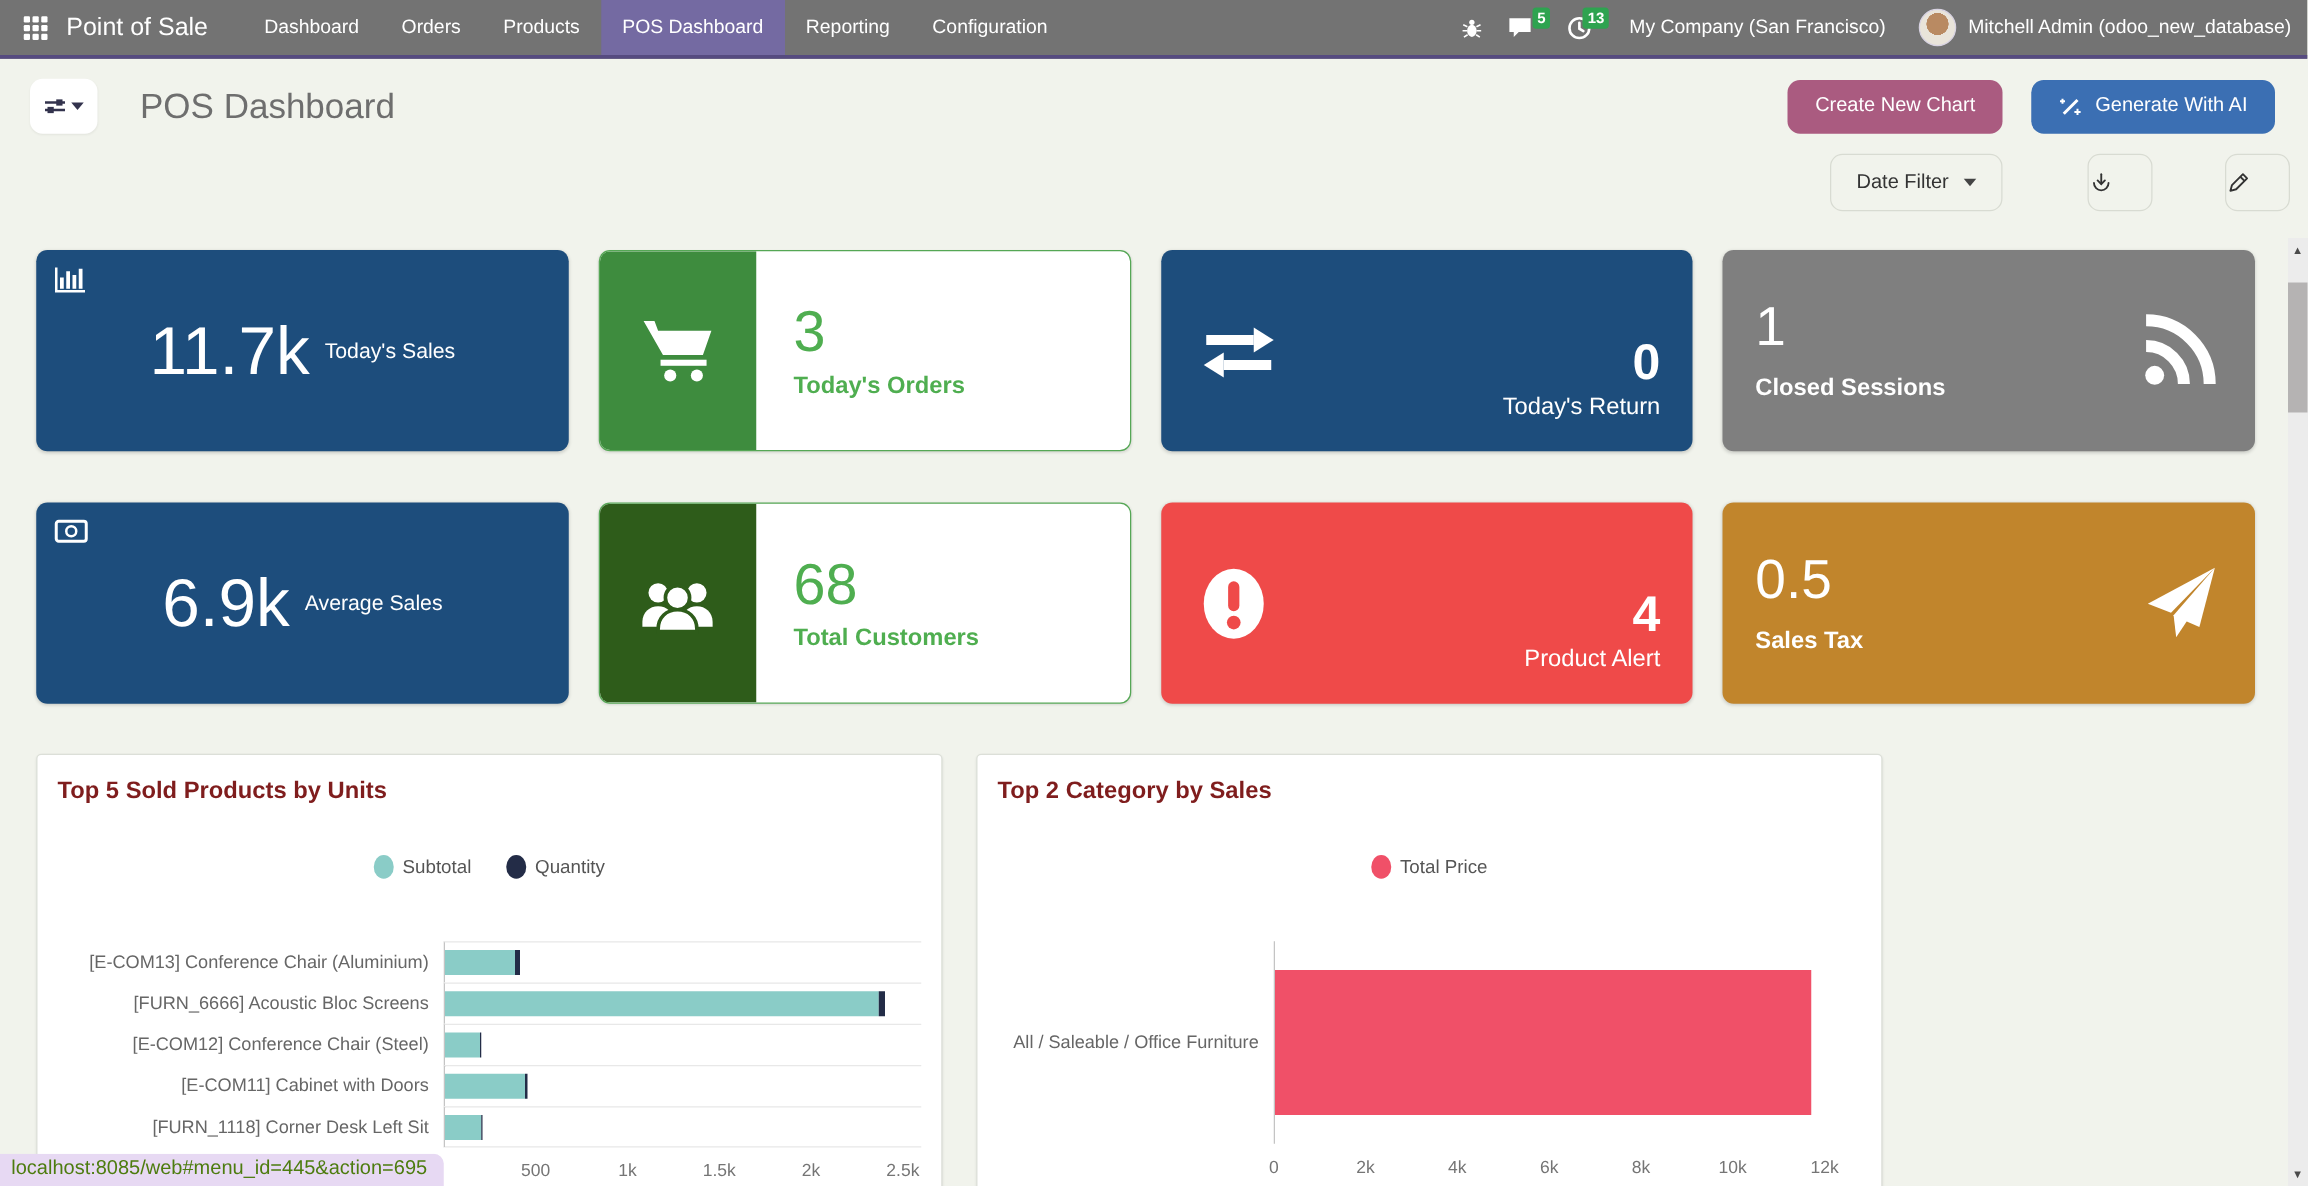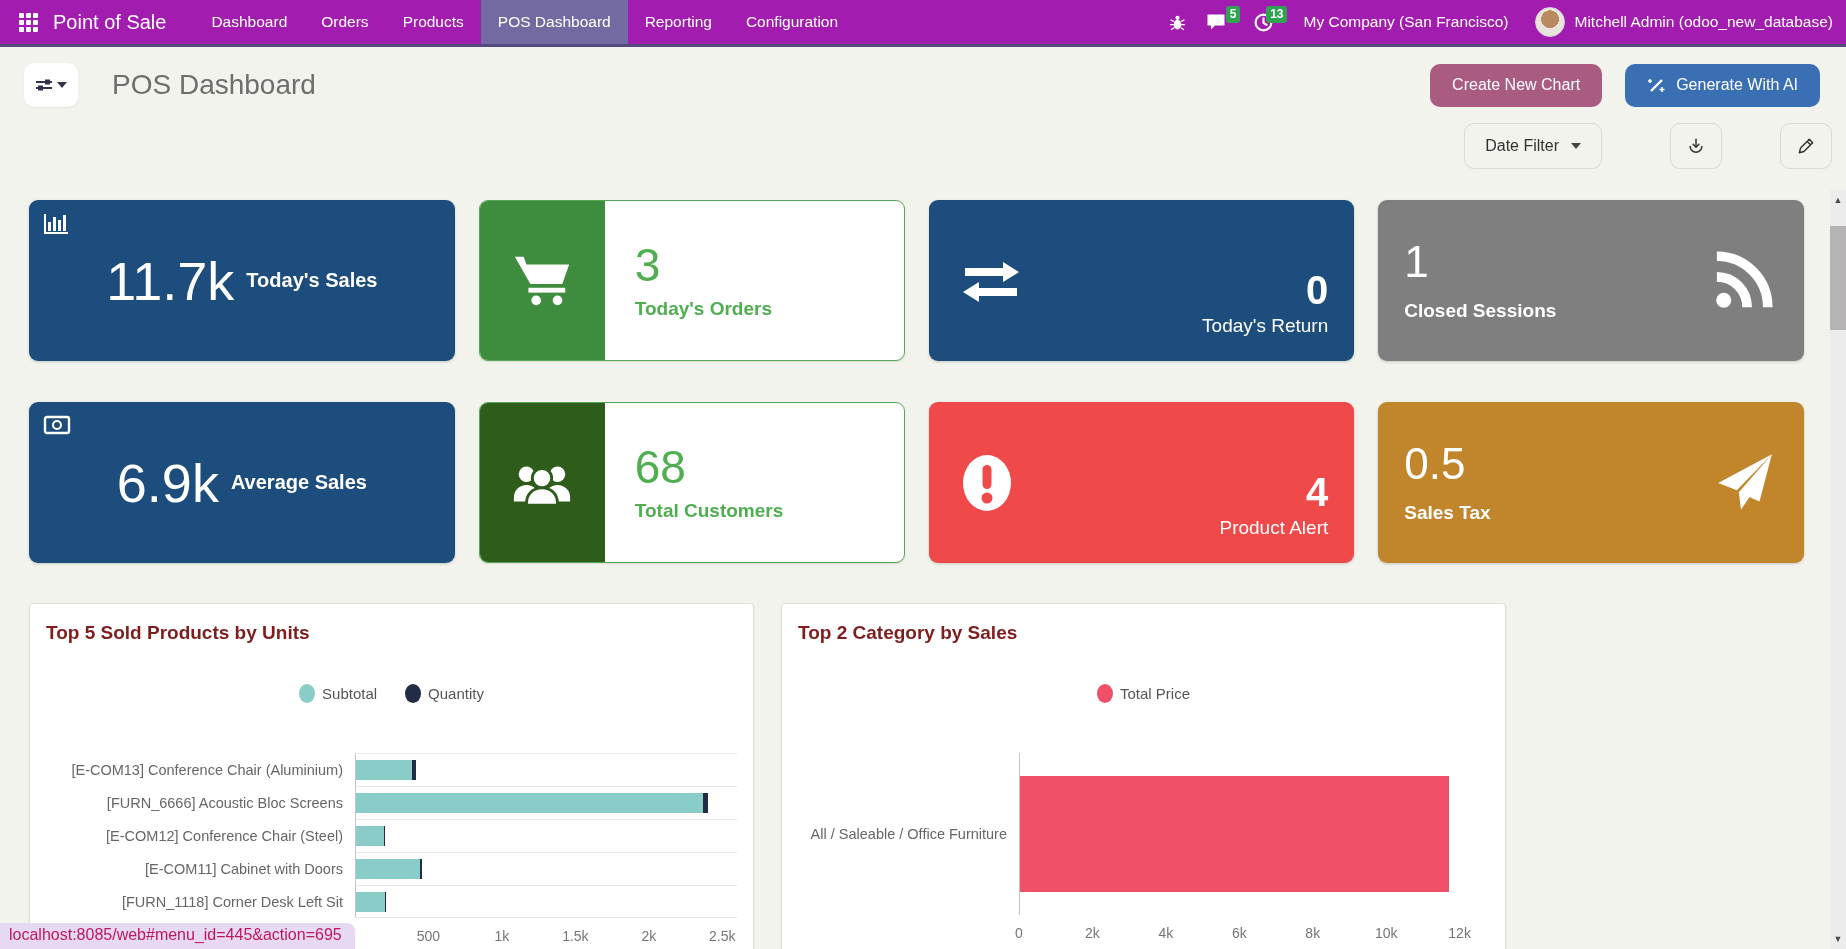--- a/index.html
+++ b/index.html
@@ -5,21 +5,21 @@
   * { box-sizing: border-box; margin: 0; padding: 0; }
   html,body { width:1846px; height:949px; overflow:hidden; }
   body {
     font-family:"Liberation Sans", sans-serif;
     background:#f1f3ec;
     position:relative;
   }
 
   
   .navbar {
-    height:47px; background:#a21caf; border-bottom:3px solid #564b80;
+    height:47px; background:#737373; border-bottom:3px solid #564b80;
     display:flex; align-items:center; color:#fff;
   }
   .apps-grid {
     display:grid; grid-template-columns:repeat(3,5px); grid-auto-rows:5px;
     gap:2px; margin:0 15px 0 19px; cursor:pointer;
   }
   .apps-grid i { background:#fff; border-radius:1px; }
   .brand { font-size:20px; margin-right:28px; white-space:nowrap; cursor:pointer; }
   .menu { display:flex; height:100%; }
   .menu-item {
@@ -52,39 +52,39 @@
   .header-actions { margin-left:auto; display:flex; gap:23px; }
   .btn { border:none; border-radius:10px; padding:12px 22px; font-size:16px; color:#fff;
          display:flex; align-items:center; gap:10px; cursor:pointer; font-family:inherit; }
   .btn-ai { background:#3b6fb3; }
   .btn-chart { background:#aa5b80; }
 
   
   .toolbar { display:flex; justify-content:flex-end; align-items:center; gap:11px; padding:8px 14px 16px; }
   .tb-btn {
     background:transparent; border:1px solid #d8dbd2; border-radius:10px; height:46px;
-    display:flex; align-items:center; justify-content:center; gap:12px; cursor:pointer;
+    display:flex; align-items:center; justify-content:space-between; gap:12px; cursor:pointer;
     font-size:16px; color:#333; font-family:inherit;margin-left:47px;
   }
   .tb-date { padding:0 20px; margin-right:10px; }
   .tb-date .caret { border-top-color:#444; }
   .tb-icon { width:52px; }
 
   
   .cards { display:grid; grid-template-columns:repeat(4,1fr); column-gap:24px; row-gap:41px; margin:15px 42px 0 29px; }
   .card { height:161px; border-radius:9px; position:relative; color:#fff; box-shadow:0 1px 3px rgba(0,0,0,.18); cursor:pointer; }
   .card-blue { background:#1d4d7c; }
   .card-gray { background:#7f7f7f; }
   .card-red  { background:#ef4a49; }
   .card-gold { background:#c1852c; }
   .card-white { background:#fff; border:1px solid #55a755; display:flex; overflow:hidden; box-shadow:0 1px 2px rgba(0,0,0,.10); }
 
   .kpi-center { display:flex; align-items:center; justify-content:center; gap:12px; height:100%; }
   .kpi-center .kpi-value { font-size:54px; line-height:1; }
-  .kpi-center .kpi-label { font-size:20px; font-weight:700; }
+  .kpi-center .kpi-label { font-size:17px; font-weight:400; }
   .icon-tl { position:absolute; top:12px; left:14px; }
 
   .kpi-right { display:flex; flex-direction:column; align-items:flex-end; justify-content:flex-end; gap:5px; height:100%; padding:0 26px 24px 0; }
   .kpi-right .kpi-value { font-size:40px; font-weight:700; line-height:1; }
   .kpi-right .kpi-label { font-size:19px; }
   .icon-left { position:absolute; left:30px; top:50%; transform:translateY(-50%); }
 
   .kpi-left { display:flex; flex-direction:column; justify-content:center; align-items:flex-start; gap:16px; height:100%; padding-left:26px; }
   .kpi-left .kpi-value { font-size:44px; line-height:1; }
   .kpi-left .kpi-label { font-size:19px; font-weight:700; }
@@ -119,21 +119,21 @@
   .track { flex:1; border-left:1px solid #c4c4c4; display:flex; align-items:center; position:relative; }
   .chart-a .track { border-top:1px solid #e8e8e8; }
   .chart-a .chart-row:last-child .track { border-bottom:1px solid #e8e8e8; }
   .bar { display:flex; height:var(--bar-h); width:100%; cursor:pointer; }
   .seg { height:100%; }
   .axis { position:relative; margin-left:var(--label-w); height:28px;text-decoration:underline; }
   .tick { position:absolute; transform:translateX(-50%); top:10px; font-size:14px; color:#757575; white-space:nowrap; }
 
   
   .status-tip {
-    position:fixed; left:0; bottom:0; z-index:20; background:#e7d9f3; color:#be185d;
+    position:fixed; left:0; bottom:0; z-index:20; background:#e7d9f3; color:#4d7c0f;
     font-size:16px; padding:3px 13px 5px 9px; border-radius:0 8px 0 0;
   }
   .scrollbar { position:fixed; right:0; top:190px; bottom:0; width:16px; background:#ececec; z-index:30; }
   .sb-arrow { width:16px; height:16px; display:flex; align-items:center; justify-content:center;
               font-size:9px; color:#4a4a4a; cursor:pointer; position:absolute; left:0; }
   .sb-up { top:2px; } .sb-down { bottom:2px; }
   .sb-thumb { position:absolute; left:0; top:36px; height:104px; width:16px; background:#b5b3b3; cursor:grab; }
 
   svg { display:block; }
 </style>

